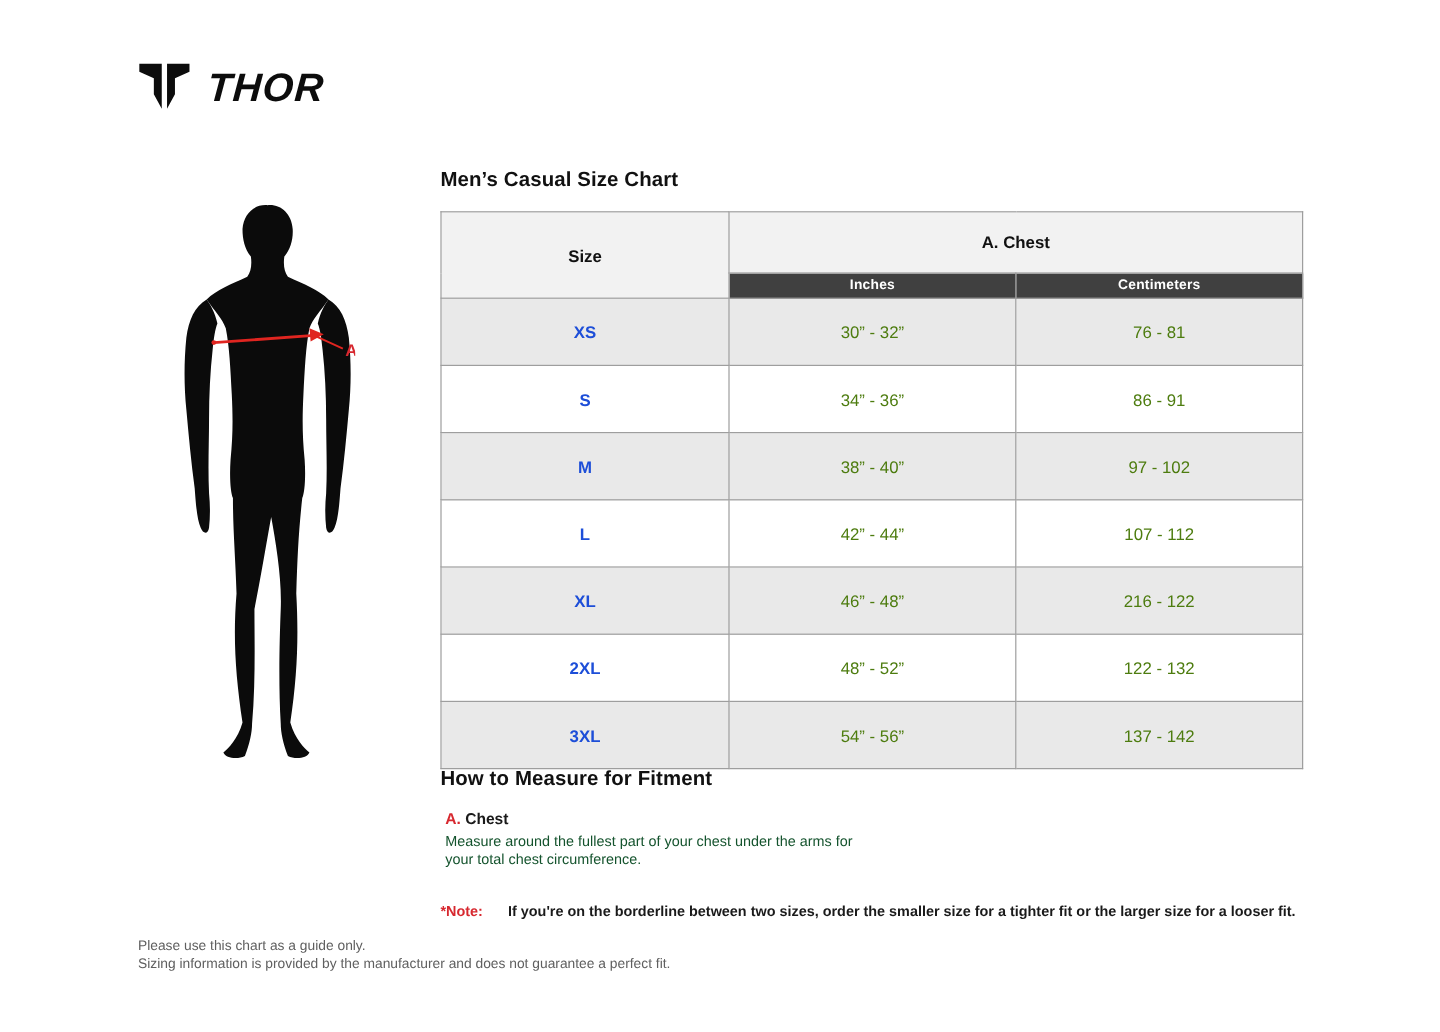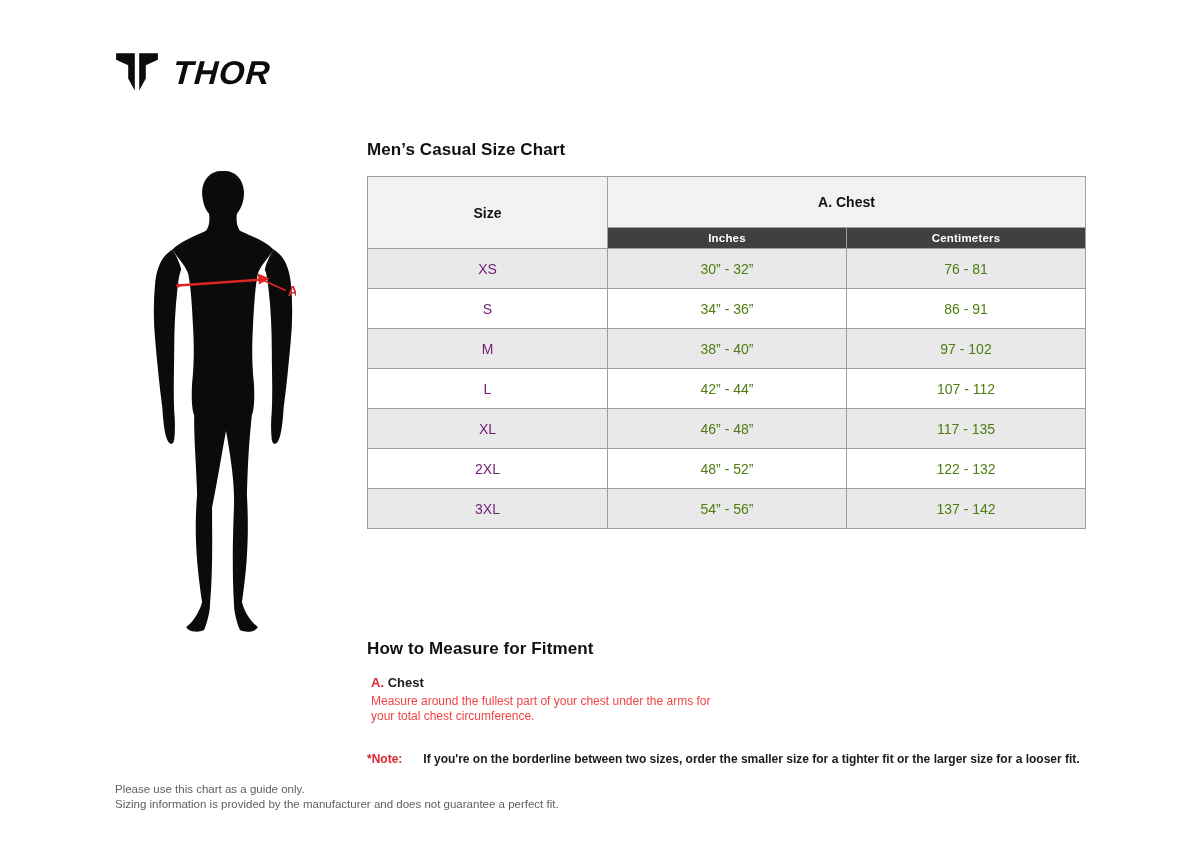--- a/index.html
+++ b/index.html
@@ -59,34 +59,34 @@
   th.hdr-size, th.hdr-group {
     background: #f2f2f2;
     font-weight: bold; color: #111;
   }
   th.hdr-group { height: 51px; }
   th.unit-cell {
     background: #404040; color: #ffffff;
     font-size: 11.5px; font-weight: bold;
     height: 21px; letter-spacing: 0.2px;
   }
-  td.row-size { font-weight: normal; color: #701a75; height: 40px; }
+  td.row-size { font-weight: bold; color: #1d4ed8; height: 56px; }
   td.row-val  { color: #4d7c0f; }
   tr.alt td { background: #e9e9e9; }
 
   
   .measure-item-label {
     position: absolute; left: 371px; top: 675px;
     font-size: 13px; font-weight: bold; color: #1a1a1a;
   }
   .red { color: #d7282f; }
   .measure-item-desc {
     position: absolute; left: 371px; top: 694px;
     width: 362px;
-    font-size: 12px; line-height: 1.22; color: #ef4444;
+    font-size: 12px; line-height: 1.22; color: #14532d;
   }
 
   
   .note-line {
     position: absolute; left: 367px; top: 752px;
     font-size: 12px; font-weight: bold; color: #1a1a1a;
     white-space: nowrap;
   }
   .note-line .note-prefix { color: #d7282f; margin-right: 21px; }
 
@@ -214,21 +214,21 @@
       <td class="row-val">97 - 102</td>
     </tr>
     <tr>
       <td class="row-size">L</td>
       <td class="row-val">42” - 44”</td>
       <td class="row-val">107 - 112</td>
     </tr>
     <tr class="alt">
       <td class="row-size">XL</td>
       <td class="row-val">46” - 48”</td>
-      <td class="row-val">117 - 135</td>
+      <td class="row-val">216 - 122</td>
     </tr>
     <tr>
       <td class="row-size">2XL</td>
       <td class="row-val">48” - 52”</td>
       <td class="row-val">122 - 132</td>
     </tr>
     <tr class="alt">
       <td class="row-size">3XL</td>
       <td class="row-val">54” - 56”</td>
       <td class="row-val">137 - 142</td>

